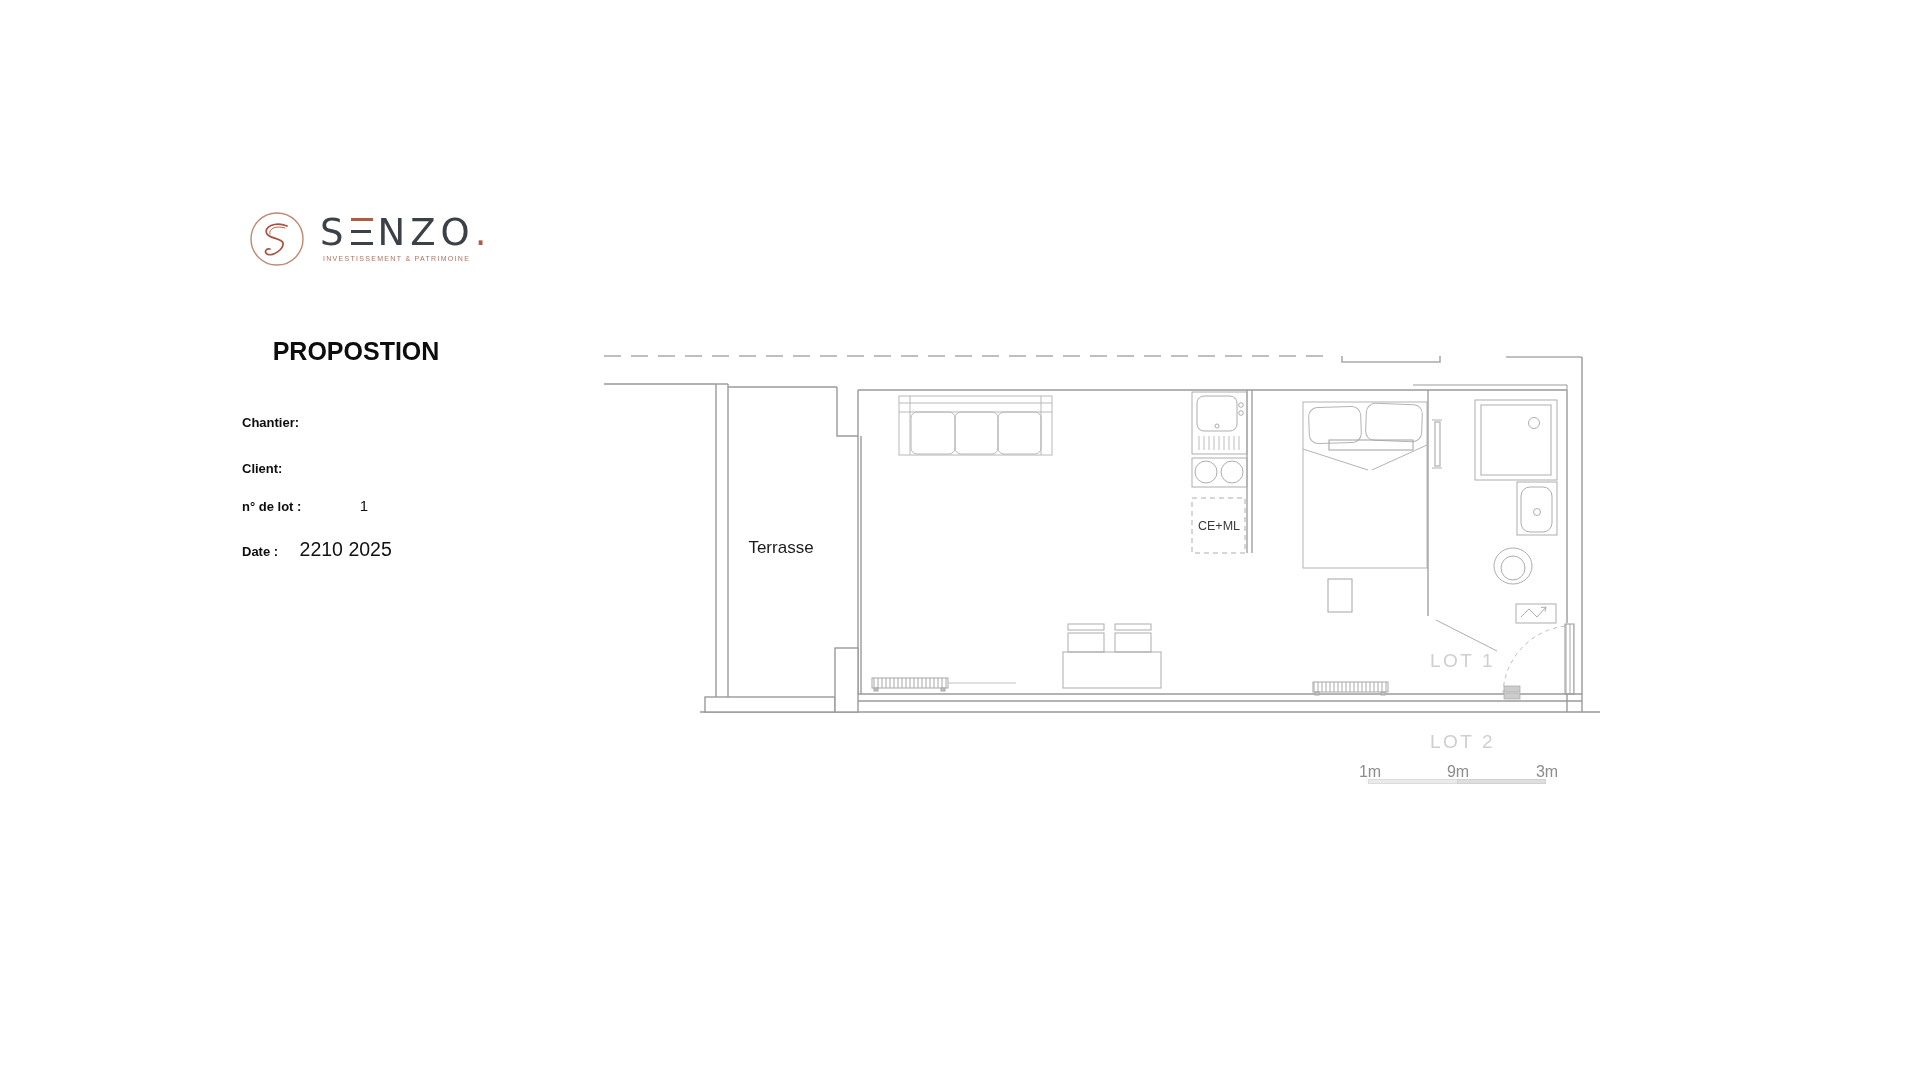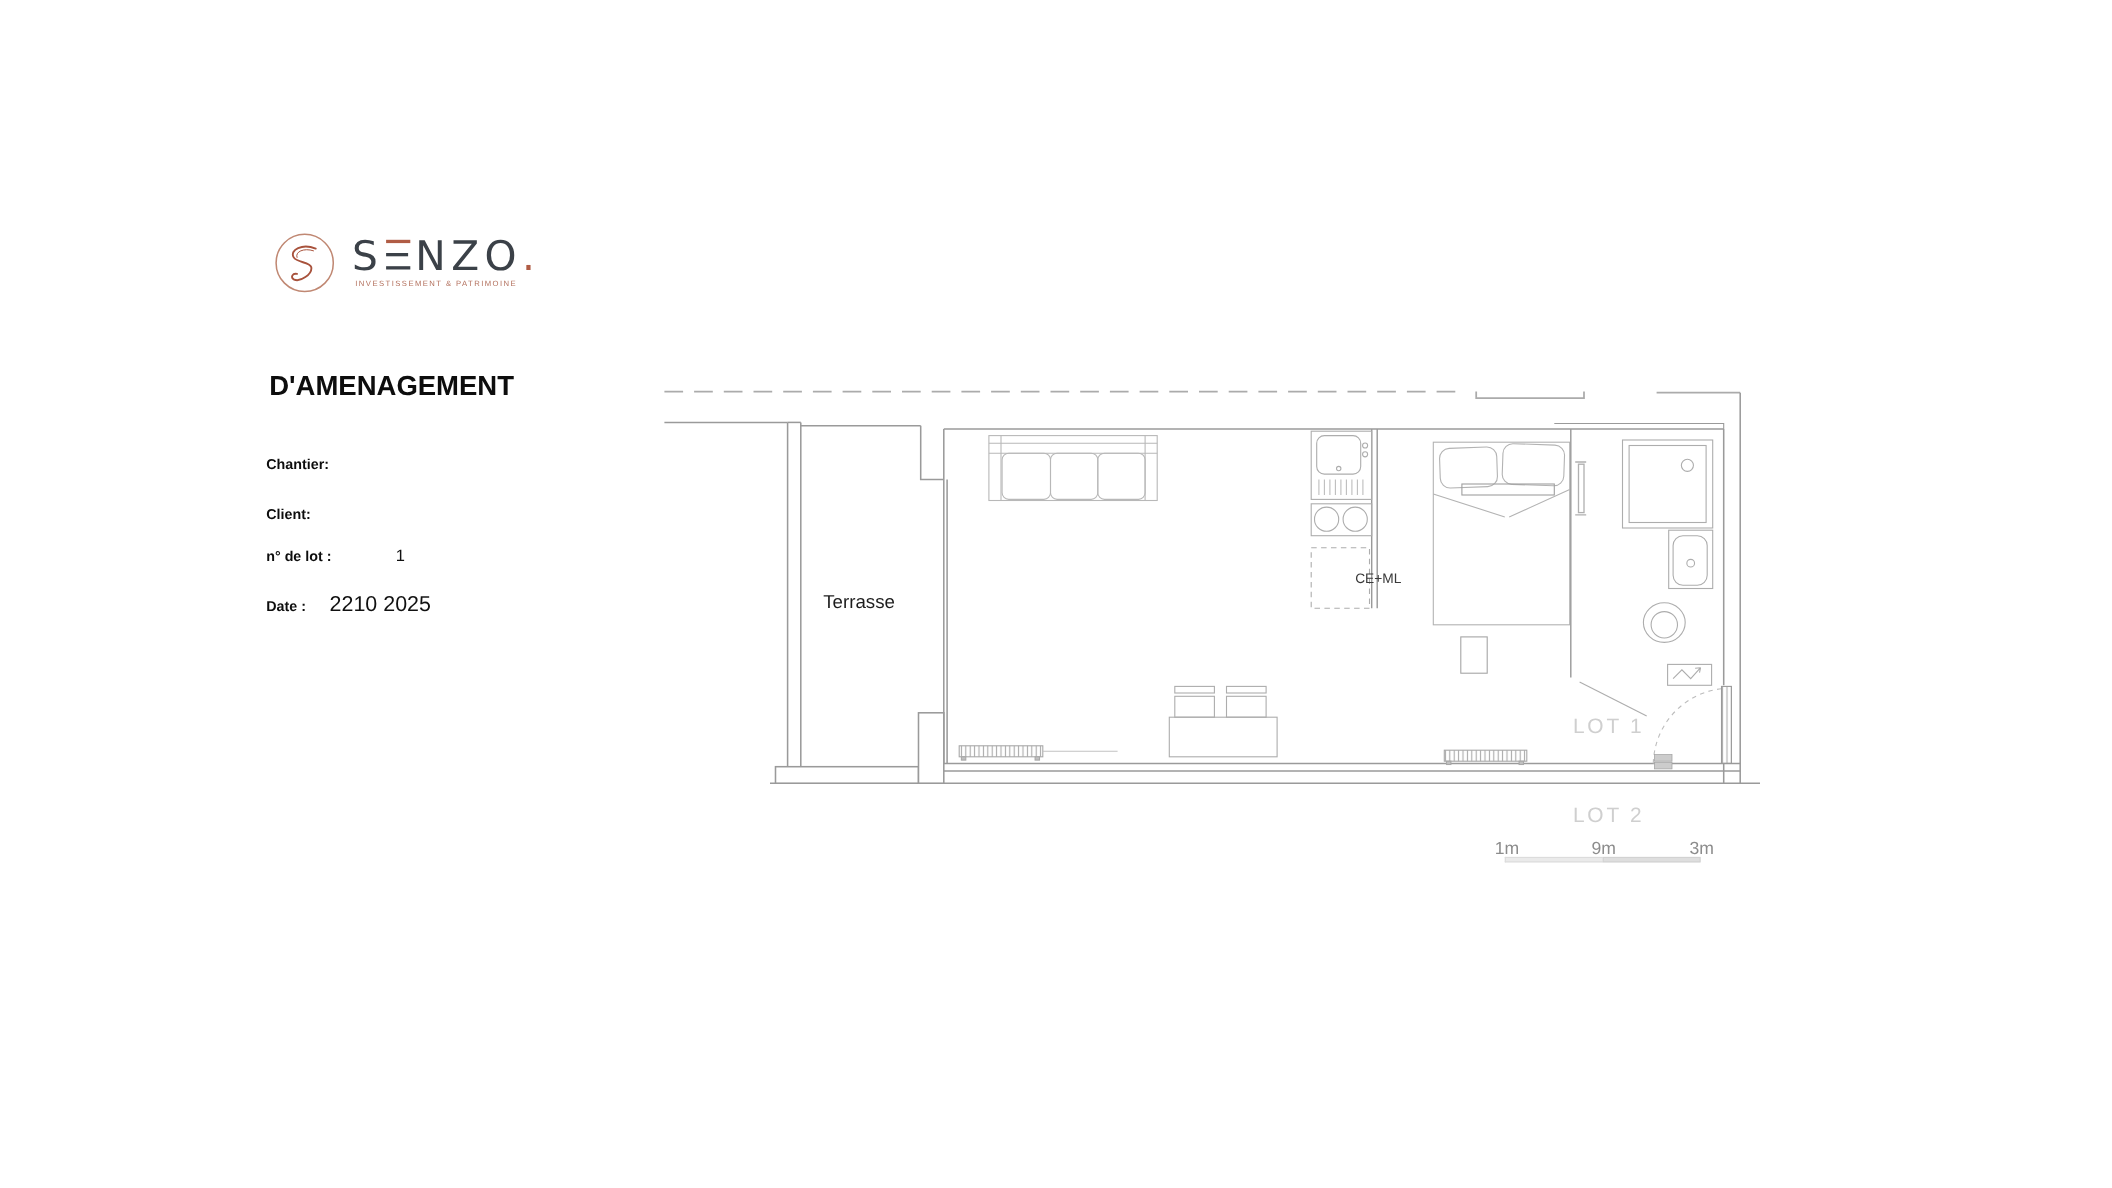--- a/index.html
+++ b/index.html
@@ -27,22 +27,22 @@
   .field-row .lbl{font-size:13px;font-weight:bold;color:#0d0d0d;}
   .row-chantier{top:413px;} .row-client{top:459px;text-align:right;}
   .row-lot{top:497px;} .row-date{top:538px;}
   .row-lot .val{font-size:15px;font-weight:400;margin-left:54px;}
   .row-date .val{font-size:19.5px;font-weight:400;margin-left:17px;}
 
   
   .plan-svg{position:absolute;left:580px;top:270px;width:1040px;height:530px;}
   .terrasse-label{position:absolute;left:720px;top:538px;width:122px;text-align:center;
                   font-size:17px;color:#1c1c1c;}
-  .kitchen-label{position:absolute;left:1192px;top:519px;width:54px;text-align:right;
-                 font-size:12.5px;color:#3a3a3a;margin-left:28px;}
+  .kitchen-label{position:absolute;left:1192px;top:519px;width:54px;text-align:center;
+                 font-size:12.5px;color:#3a3a3a;}
   .lot-label{position:absolute;left:1430px;width:110px;font-size:19px;letter-spacing:2.5px;
              color:#cfcfcf;}
   .lot1{top:650px;} .lot2{top:731px;}
   .scale-label{position:absolute;top:763px;width:30px;text-align:center;
                font-size:16px;color:#8c8c8c;}
   .scale-1{left:1355px;} .scale-2{left:1443px;} .scale-3{left:1532px;}
   .scale-bar{position:absolute;left:1368px;top:779px;width:178px;height:5px;display:flex;}
   .scale-bar .seg1{width:89px;height:100%;background:#eaeaea;border:1px solid #dcdcdc;border-right:none;box-sizing:border-box;}
   .scale-bar .seg2{width:89px;height:100%;background:#dedede;border:1px solid #d2d2d2;box-sizing:border-box;}
 </style>
@@ -53,21 +53,21 @@
 
   <svg class="logo-mark" viewBox="0 0 56 56">
     <circle cx="28" cy="28" r="26" fill="none" stroke="#c08873" stroke-width="1.4"></circle>
     <path d="M38,15 C26,10 14,16 18,23 C21,28 33,27 34,32 C35,38 24,46 18,43 C15,41 17,37 21,38" fill="none" stroke="#a8523c" stroke-width="1.7" stroke-linecap="round"></path>
     <path d="M36,17 C27,14 19,18 21,23" fill="none" stroke="#a8523c" stroke-width="0.9" stroke-linecap="round"></path>
   </svg>
   <div class="wordmark"><span>S</span><span class="ebars"><i class="t"></i><i class="m"></i><i class="b"></i></span><span>NZO</span><span class="dot">.</span></div>
   <div class="tagline">INVESTISSEMENT &amp; PATRIMOINE</div>
 
   <div class="doc-title">
-    <div>D'AMENAGEMENT</div>
+    <div>PROPOSTION</div>
   </div>
 
   <div class="field-row row-chantier">
     <span class="lbl">Chantier:</span>
     <span class="val"></span>
   </div>
   <div class="field-row row-client">
     <span class="lbl">Client:</span>
     <span class="val"></span>
   </div>

